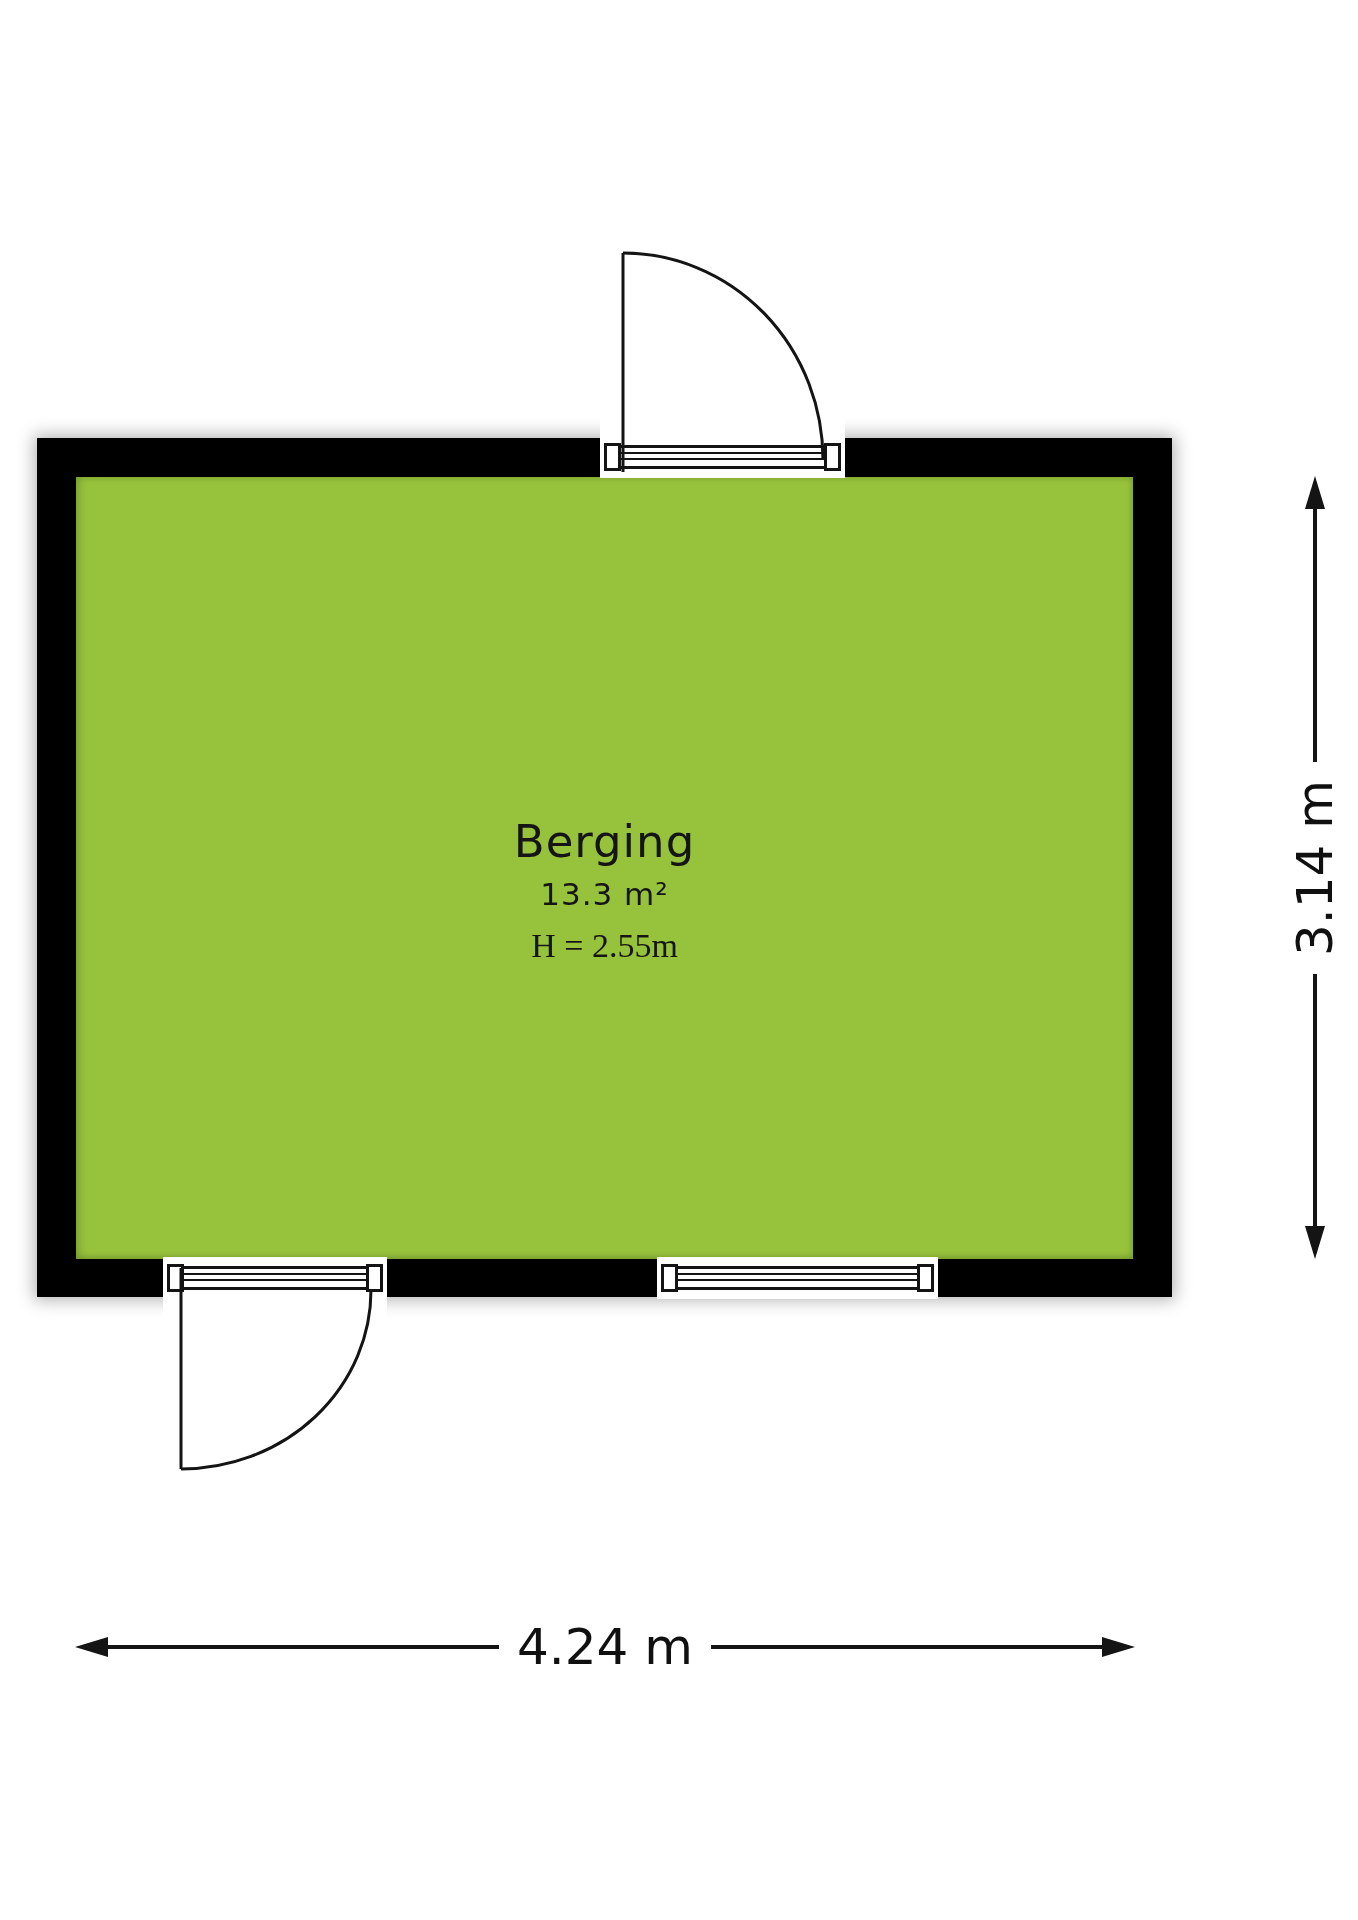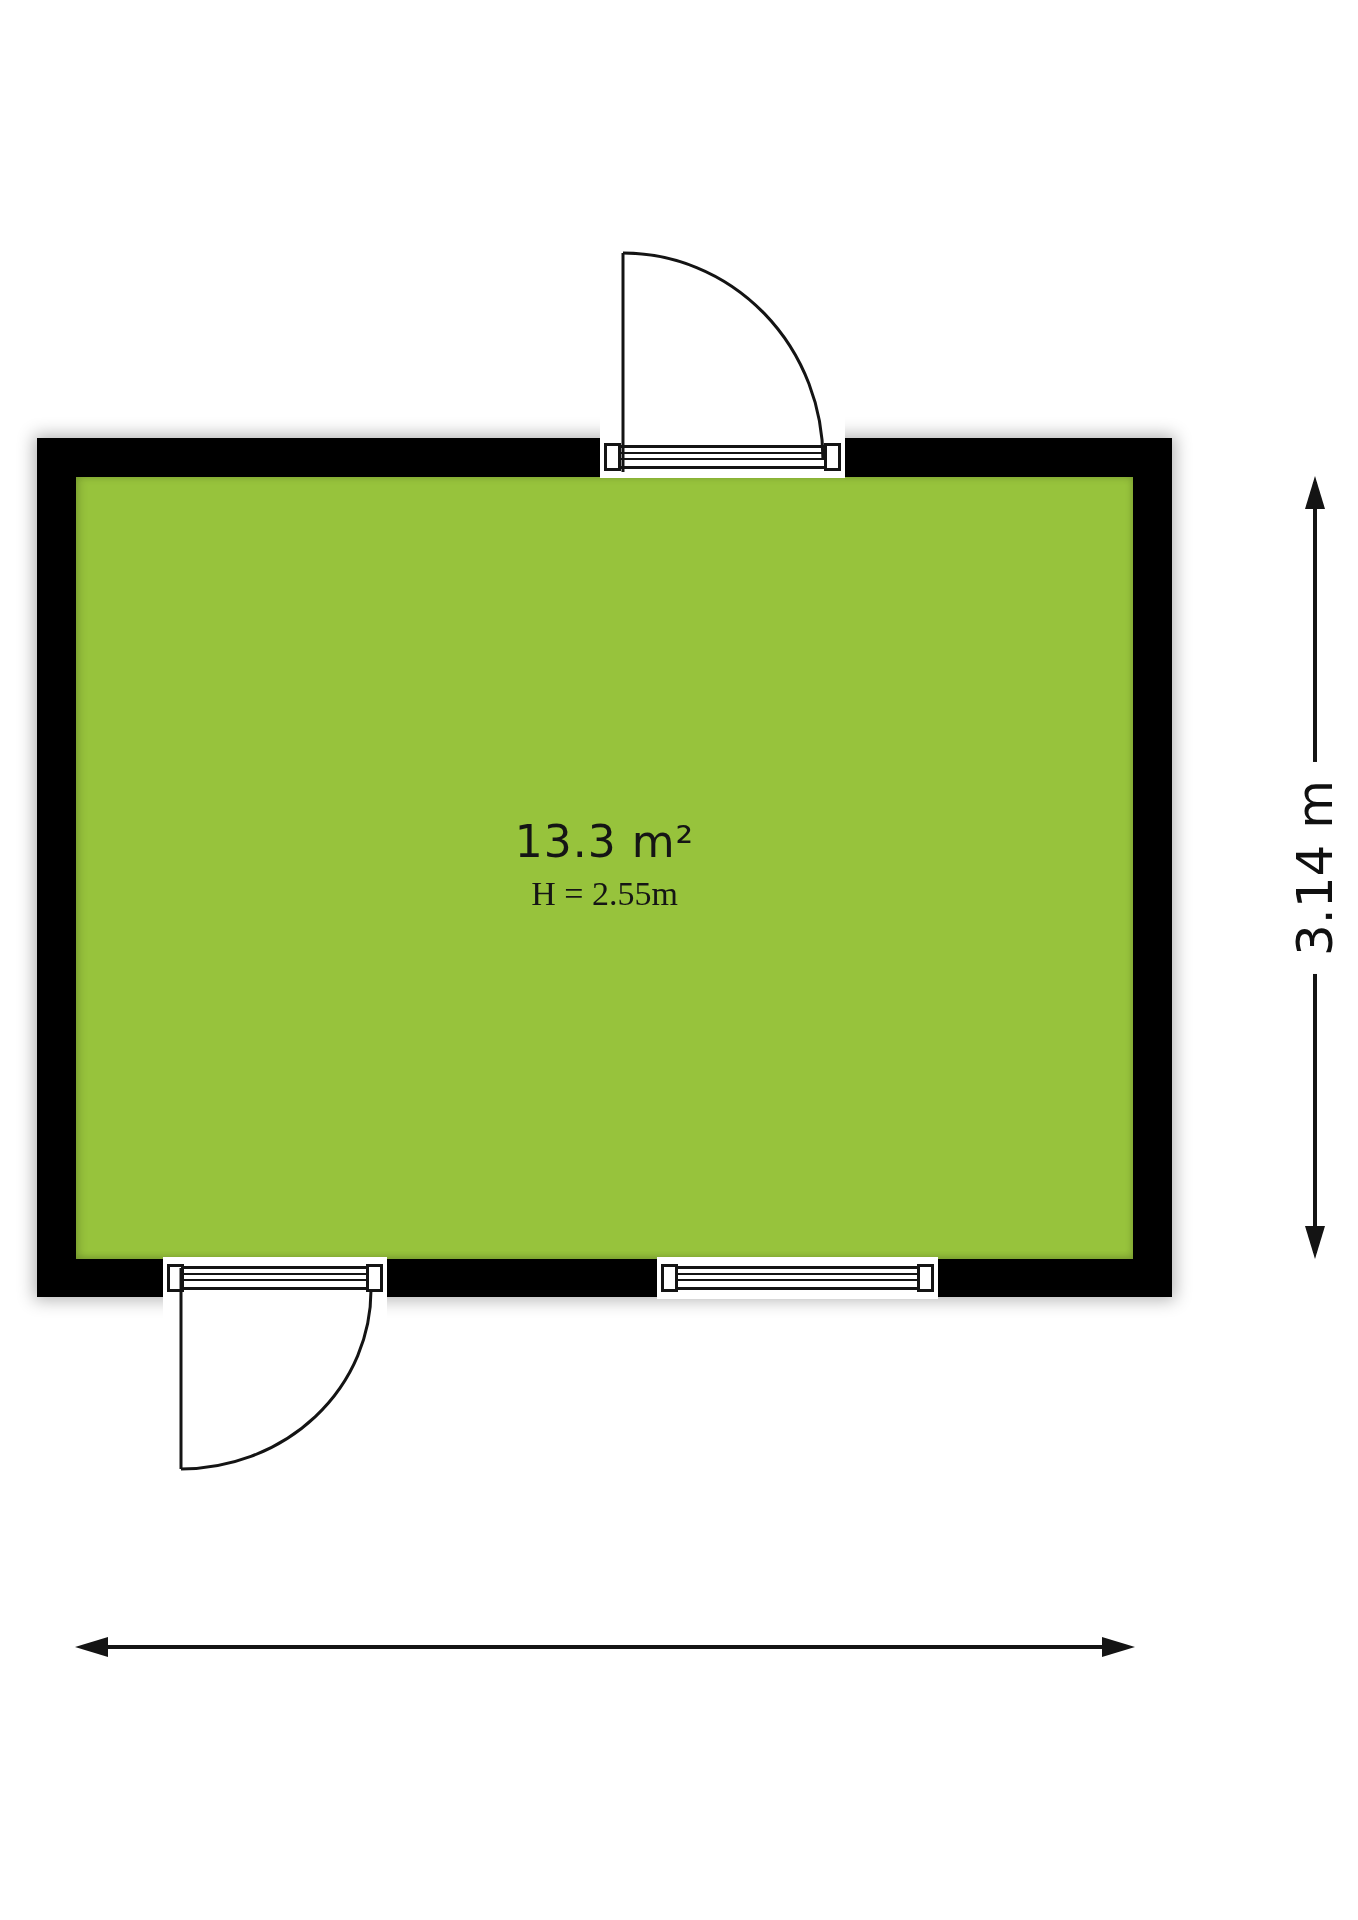--- a/index.html
+++ b/index.html
@@ -44,21 +44,21 @@
   
   .overlay{position:absolute;left:0;top:0;z-index:4;pointer-events:none;}
   .overlay line,.overlay path{stroke:var(--line-color,#111);fill:none;}
   .overlay polygon{fill:var(--line-color,#111);stroke:none;}
   
   .room-label{
     position:absolute;left:76px;top:816px;width:1057px;
     text-align:center;z-index:5;line-height:52px;color:#151515;
   }
   .room-name{font-size:45px;letter-spacing:1px;}
-  .room-area{font-size:44px;letter-spacing:1px;}
+  .room-area{font-size:31px;letter-spacing:1px;}
   .room-h{font-size:34px;margin-top:6px;line-height:40px;font-family:Liberation Serif, serif;}
   
   .dim-label{
     position:absolute;z-index:5;font-size:50px;color:#101010;
     background:#fff;padding:0 18px;white-space:nowrap;
   }
   .dim-h{left:605px;top:1647px;transform:translate(-50%,-50%);}
   .dim-v{left:1315px;top:868px;transform:translate(-50%,-50%) rotate(-90deg);}
 </style>
 </head>
@@ -108,19 +108,21 @@
     <line x1="82" y1="1647" x2="1128" y2="1647" stroke-width="4"></line>
     <polygon points="75,1647 108,1637 108,1657"></polygon>
     <polygon points="1135,1647 1102,1637 1102,1657"></polygon>
 
     <line x1="1315" y1="482" x2="1315" y2="1253" stroke-width="4"></line>
     <polygon points="1315,476 1305,509 1325,509"></polygon>
     <polygon points="1315,1259 1305,1226 1325,1226"></polygon>
   </svg>
 
   <div class="room-label">
+    <div class="room-name">Berging</div>
     <div class="room-area">13.3 m²</div>
     <div class="room-h">H = 2.55m</div>
   </div>
 
+  <div class="dim-label dim-h">4.24 m</div>
   <div class="dim-label dim-v">3.14 m</div>
 
 </div>
 
 </body></html>

